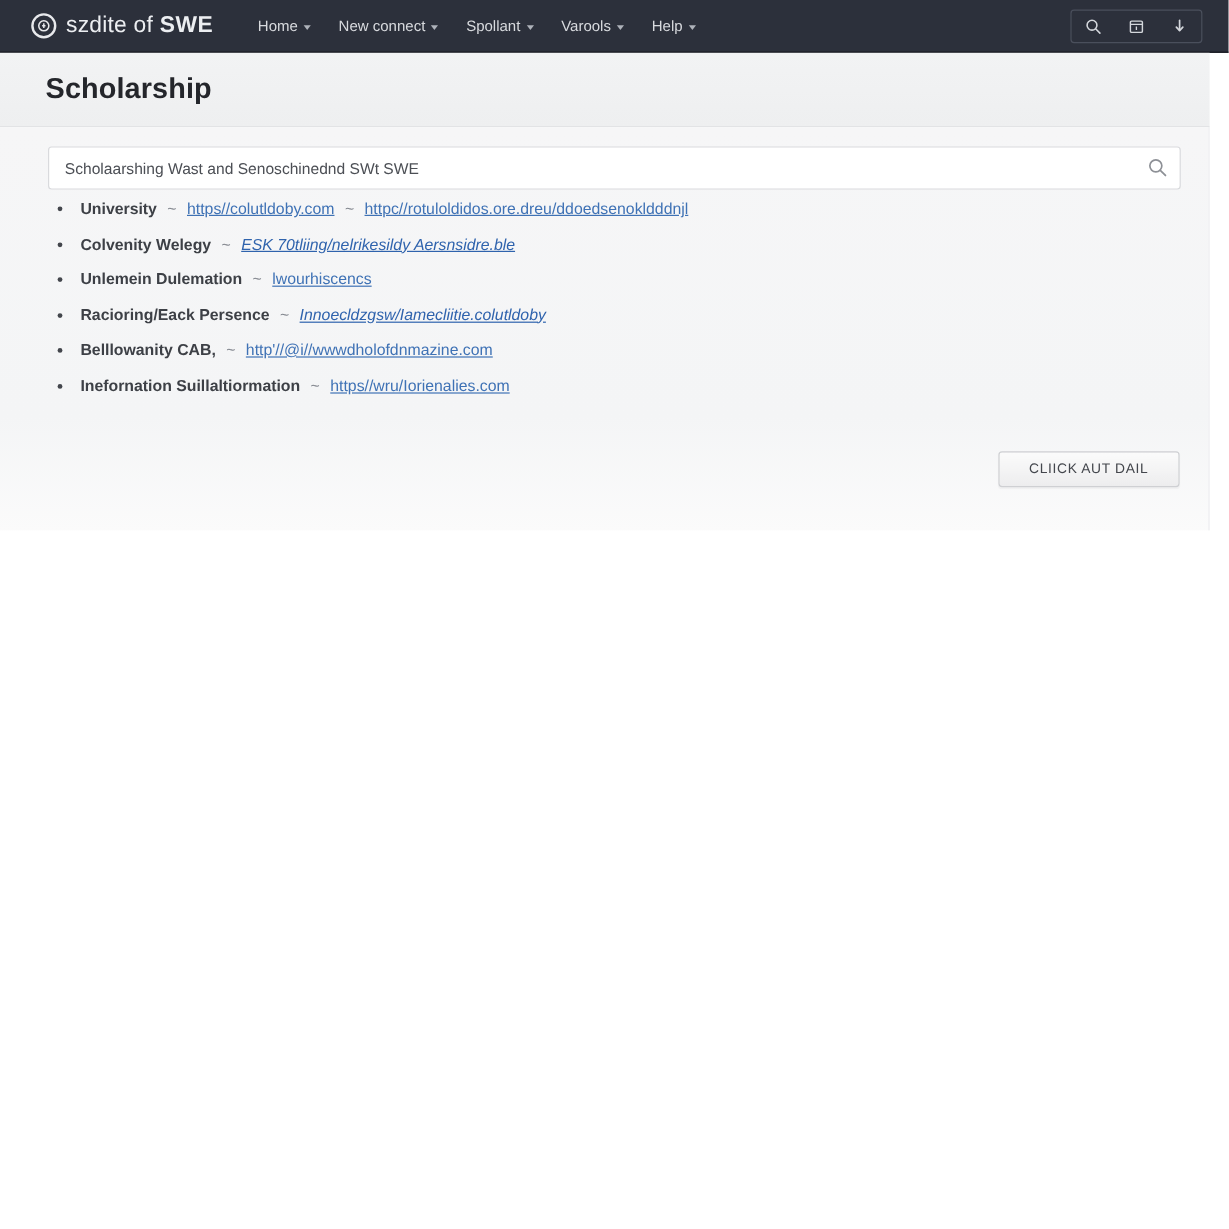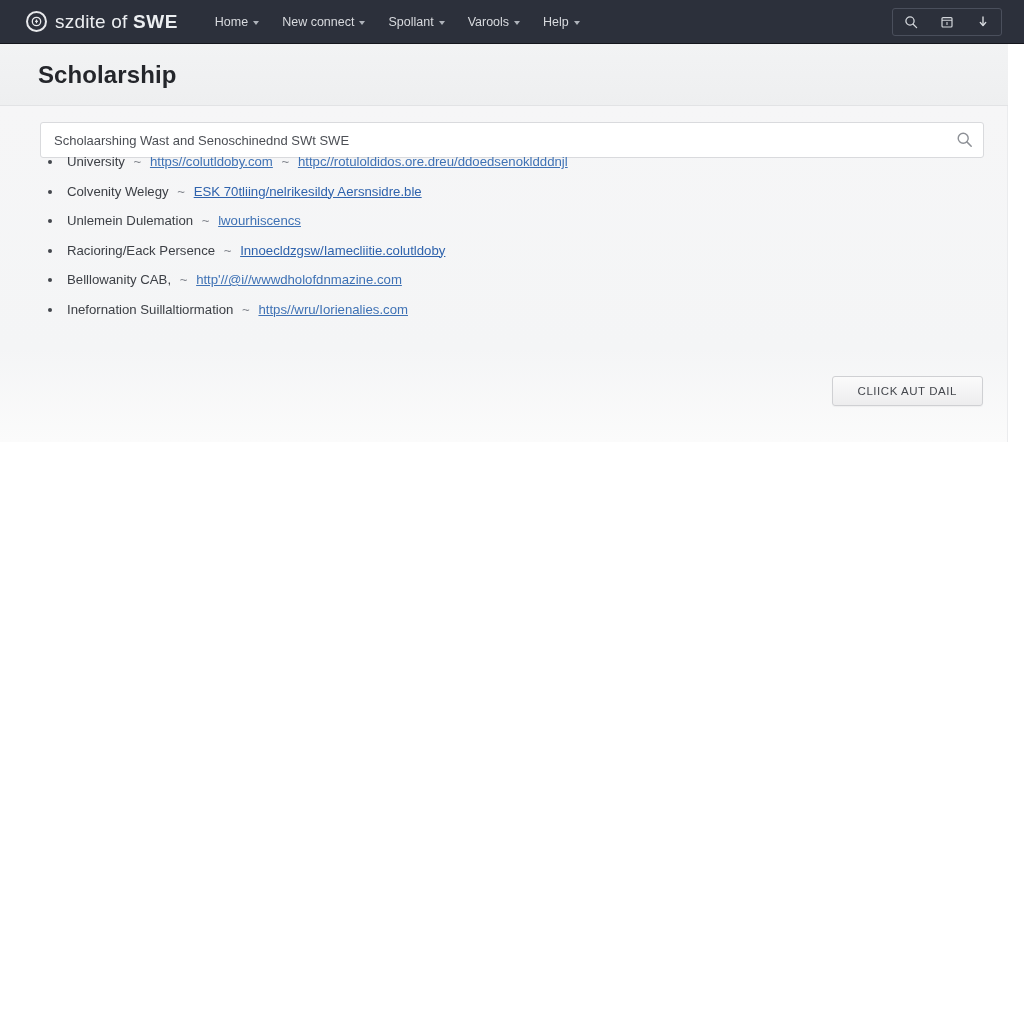--- a/index.html
+++ b/index.html
@@ -132,21 +132,21 @@
     background: linear-gradient(180deg, #f6f6f7 0%, #f4f5f6 72%, #fbfbfb 100%);
     border-right: 1px solid #ebecee;
     padding: 16px 24px 0 40px;
   }
 
   
   .search-wrap {
     position: relative;
     width: 944px;
     height: 24px;
-    margin-bottom: 8px;
+    margin-bottom: 20px;
   }
   .search-input {
     width: 100%;
     height: 36px;
     border: 1px solid #d9dadd;
     border-radius: 3px;
     background: #ffffff;
     font-family: "Liberation Sans", sans-serif;
     font-size: 13px;
     color: #4c4f55;
@@ -179,28 +179,28 @@
     white-space: nowrap;
   }
   .link-item::before {
     content: "";
     position: absolute;
     left: 8px; top: 6px;
     width: 4px; height: 4px;
     border-radius: 50%;
     background: #43464c;
   }
-  .item-label { color: #3d4046; }
+  .item-label { color: #3d4046; font-weight: bold; }
   .dash { color: #7e828a; margin: 0 5px; }
   .lnk {
     color: #3f72b5;
     text-decoration: underline;
     cursor: pointer;
   }
-  .lnk.deep { color: #2f63ad; }
+  .lnk.deep { color: #2f63ad; font-style: italic; }
 
   
   .action-row {
     position: absolute;
     right: 24px;
     bottom: 36px;
     display: flex;
     justify-content: flex-end;
   }
   .action-btn {

